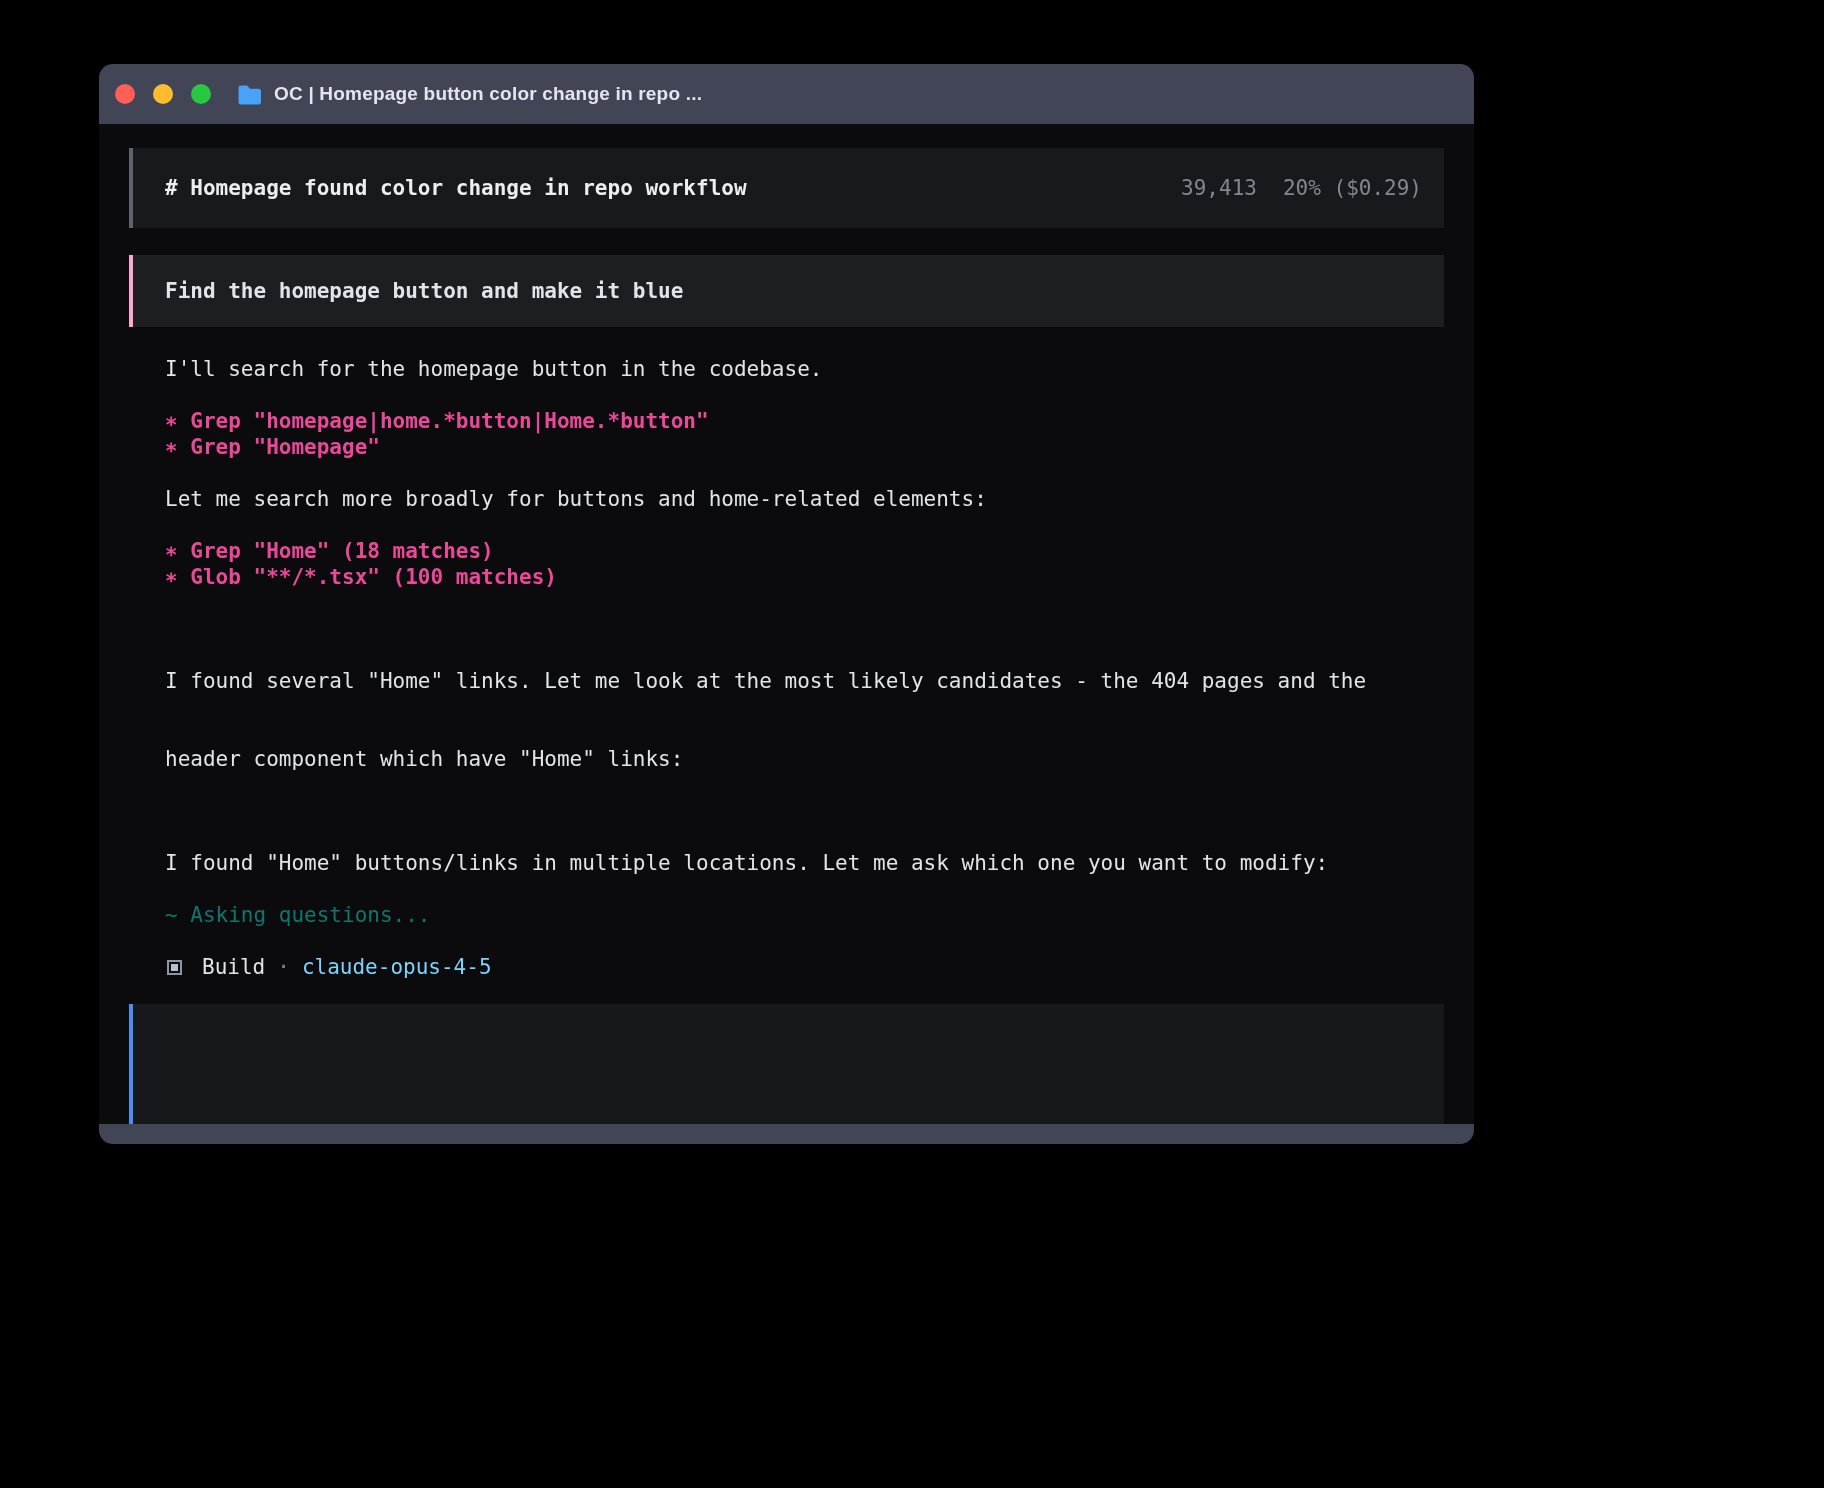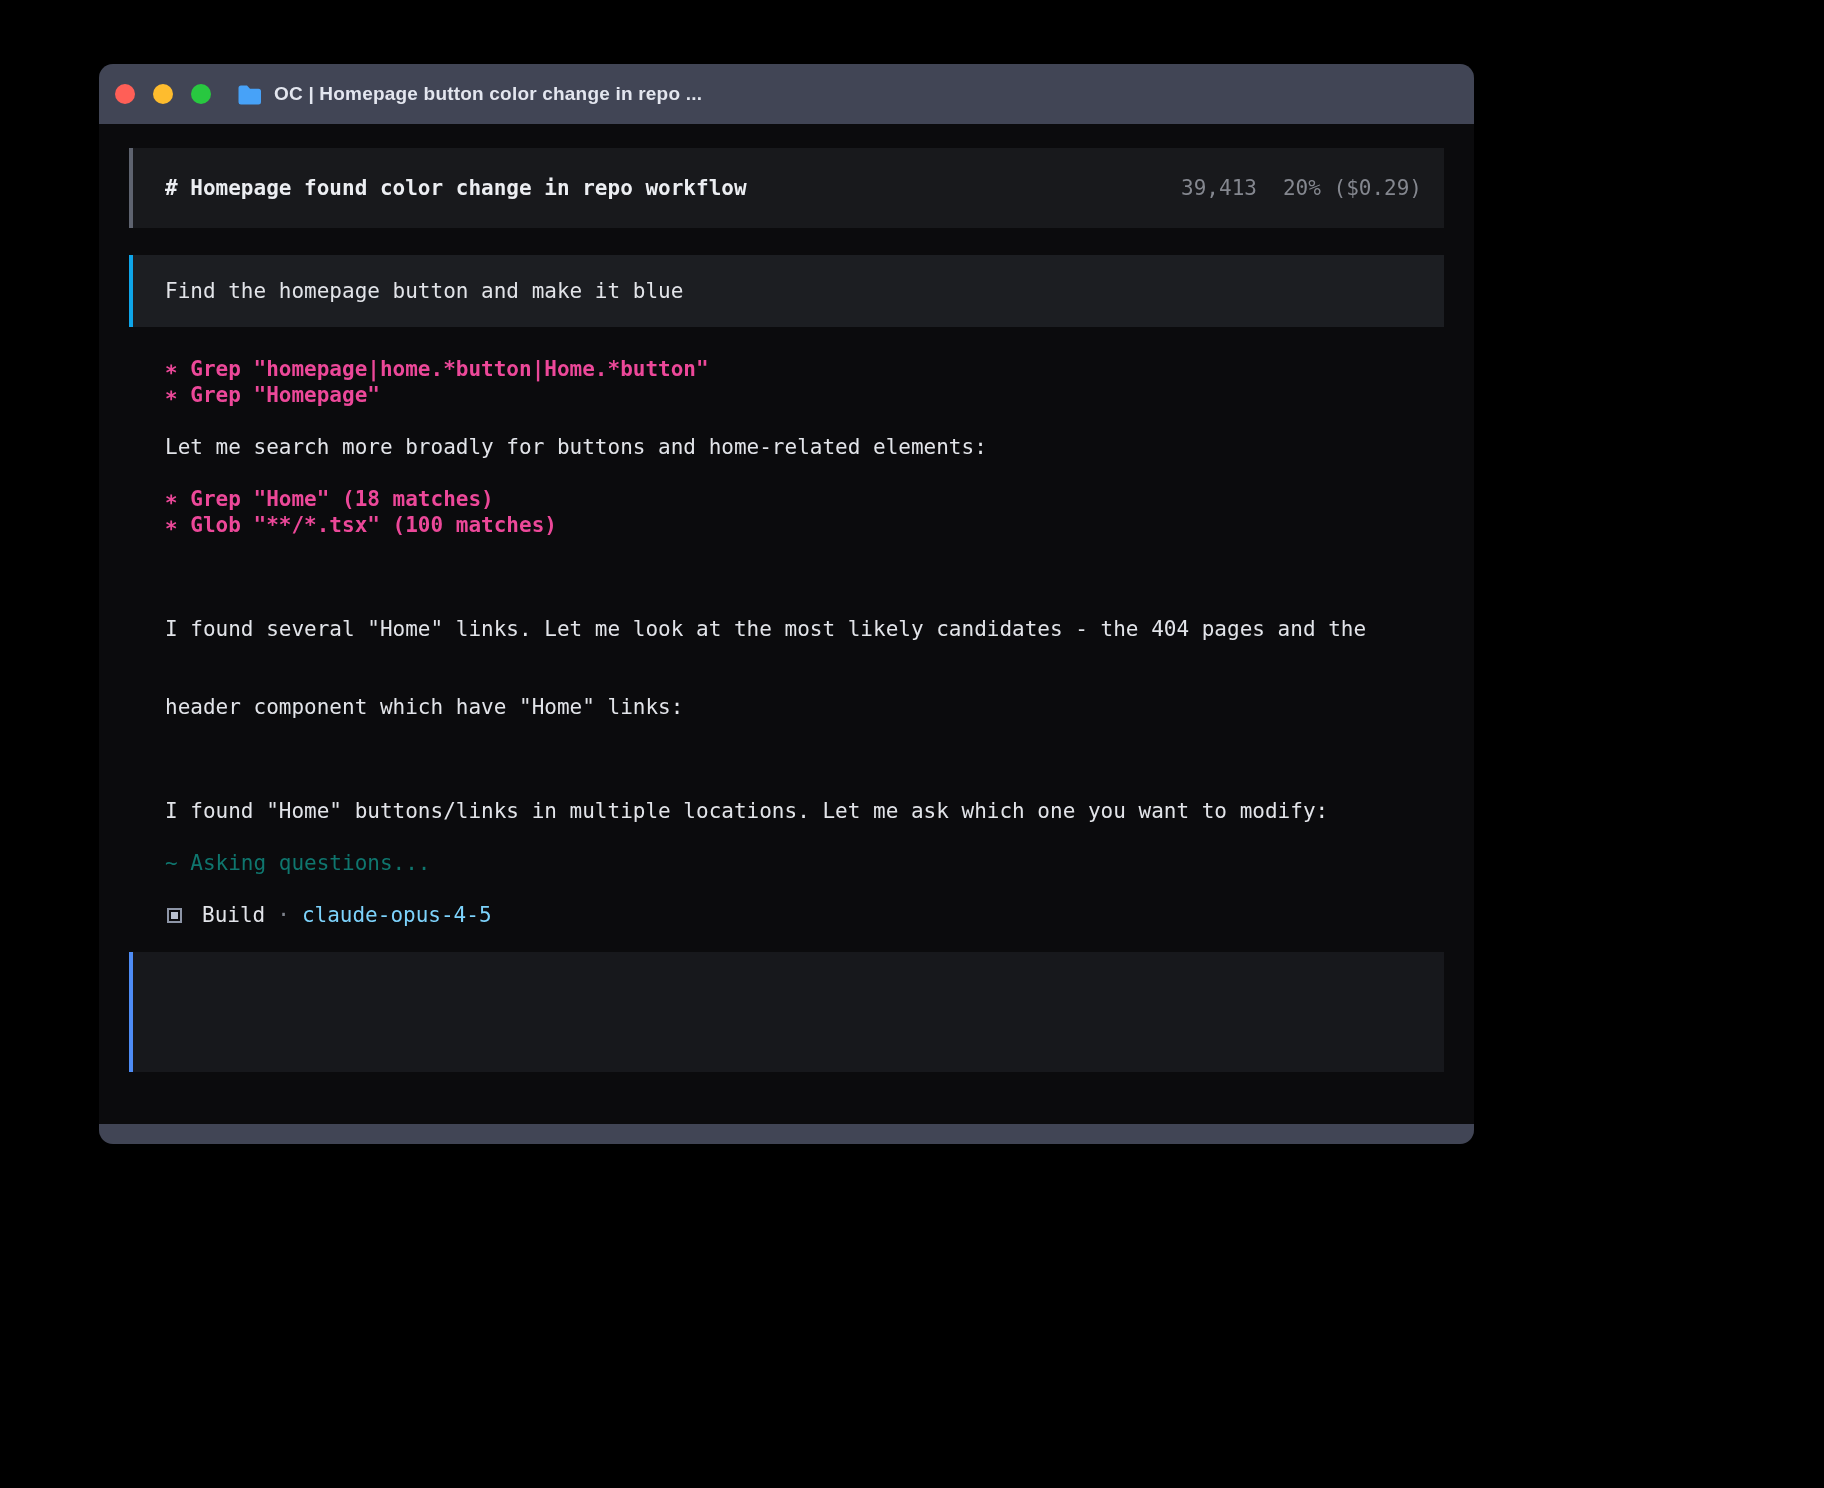--- a/index.html
+++ b/index.html
@@ -71,25 +71,26 @@
     align-items: center;
     justify-content: space-between;
     padding: 0 22px 0 32px;
     margin-bottom: 27px;
   }
   .header-title { font-weight: 700; color: #eceef2; white-space: pre; }
   .header-right { color: #84878f; white-space: pre; display: flex; gap: 26px; }
   .user-block {
     height: 72px;
     background: #1c1e22;
-    border-left: 4px solid #0ea5e9;
+    border-left: 4px solid #f9a8d4;
     display: flex;
     align-items: center;
     padding: 0 22px 0 32px;
     margin-bottom: 29px;
+    font-weight: bold;
   }
   .user-text { color: #e2e4e9; white-space: pre; }
   .transcript { margin-left: 36px; margin-right: 2px; }
   .para { color: #e2e4e9; white-space: pre; margin-bottom: 26px; }
   .para.wrap2 div { white-space: pre; }
   .toolgroup { margin-bottom: 26px; }
   .tool-line { color: #ec4899; white-space: pre; font-weight: bold; }
   .status-line { color: #0f766e; white-space: pre; margin-bottom: 26px; }
   .agent-row { display: flex; align-items: center; margin-bottom: 0; height: 26px; text-align: right; }
   .agent-icon {
@@ -149,20 +150,21 @@
           <span>20% ($0.29)</span>
         </span>
       </div>
 
       <div class="user-block">
         <span class="user-text">Find the homepage button and make it blue</span>
       </div>
 
       <div class="transcript">
 
+        <div class="para">I'll search for the homepage button in the codebase.</div>
 
         <div class="toolgroup">
           <div class="tool-line">∗ Grep "homepage|home.*button|Home.*button"</div>
           <div class="tool-line">∗ Grep "Homepage"</div>
         </div>
 
         <div class="para">Let me search more broadly for buttons and home-related elements:</div>
 
         <div class="toolgroup">
           <div class="tool-line">∗ Grep "Home" (18 matches)</div>

